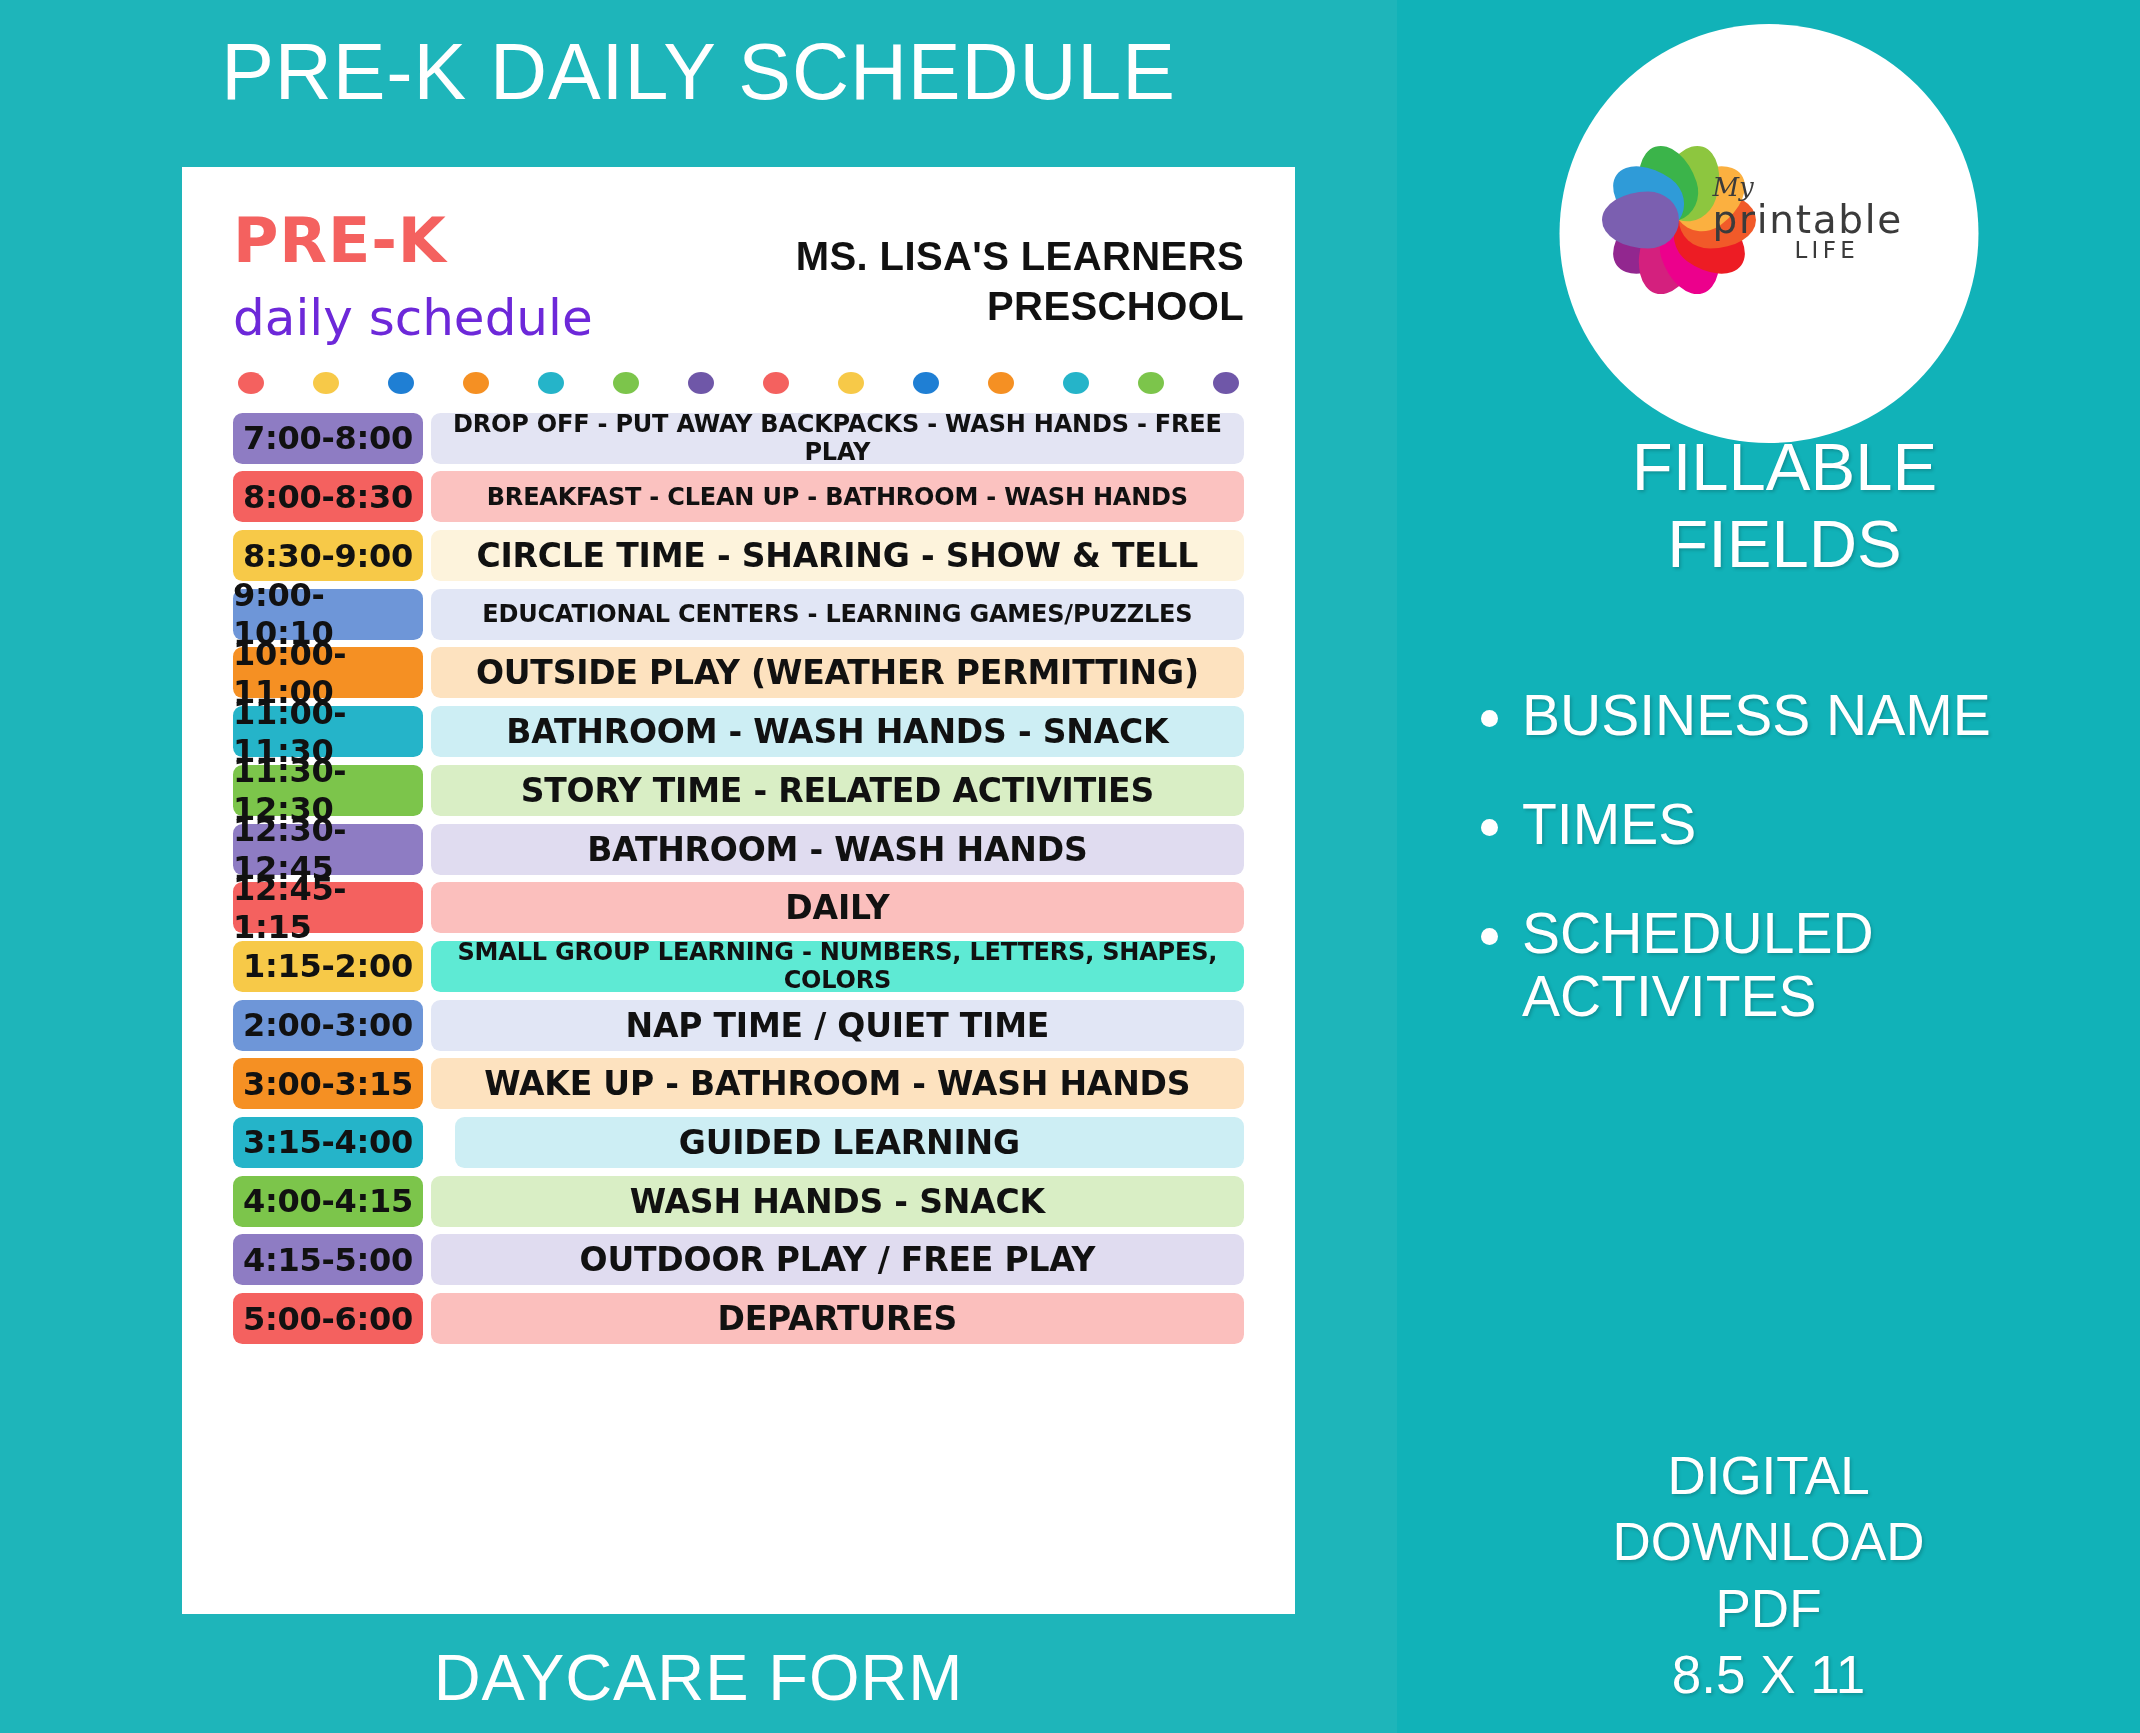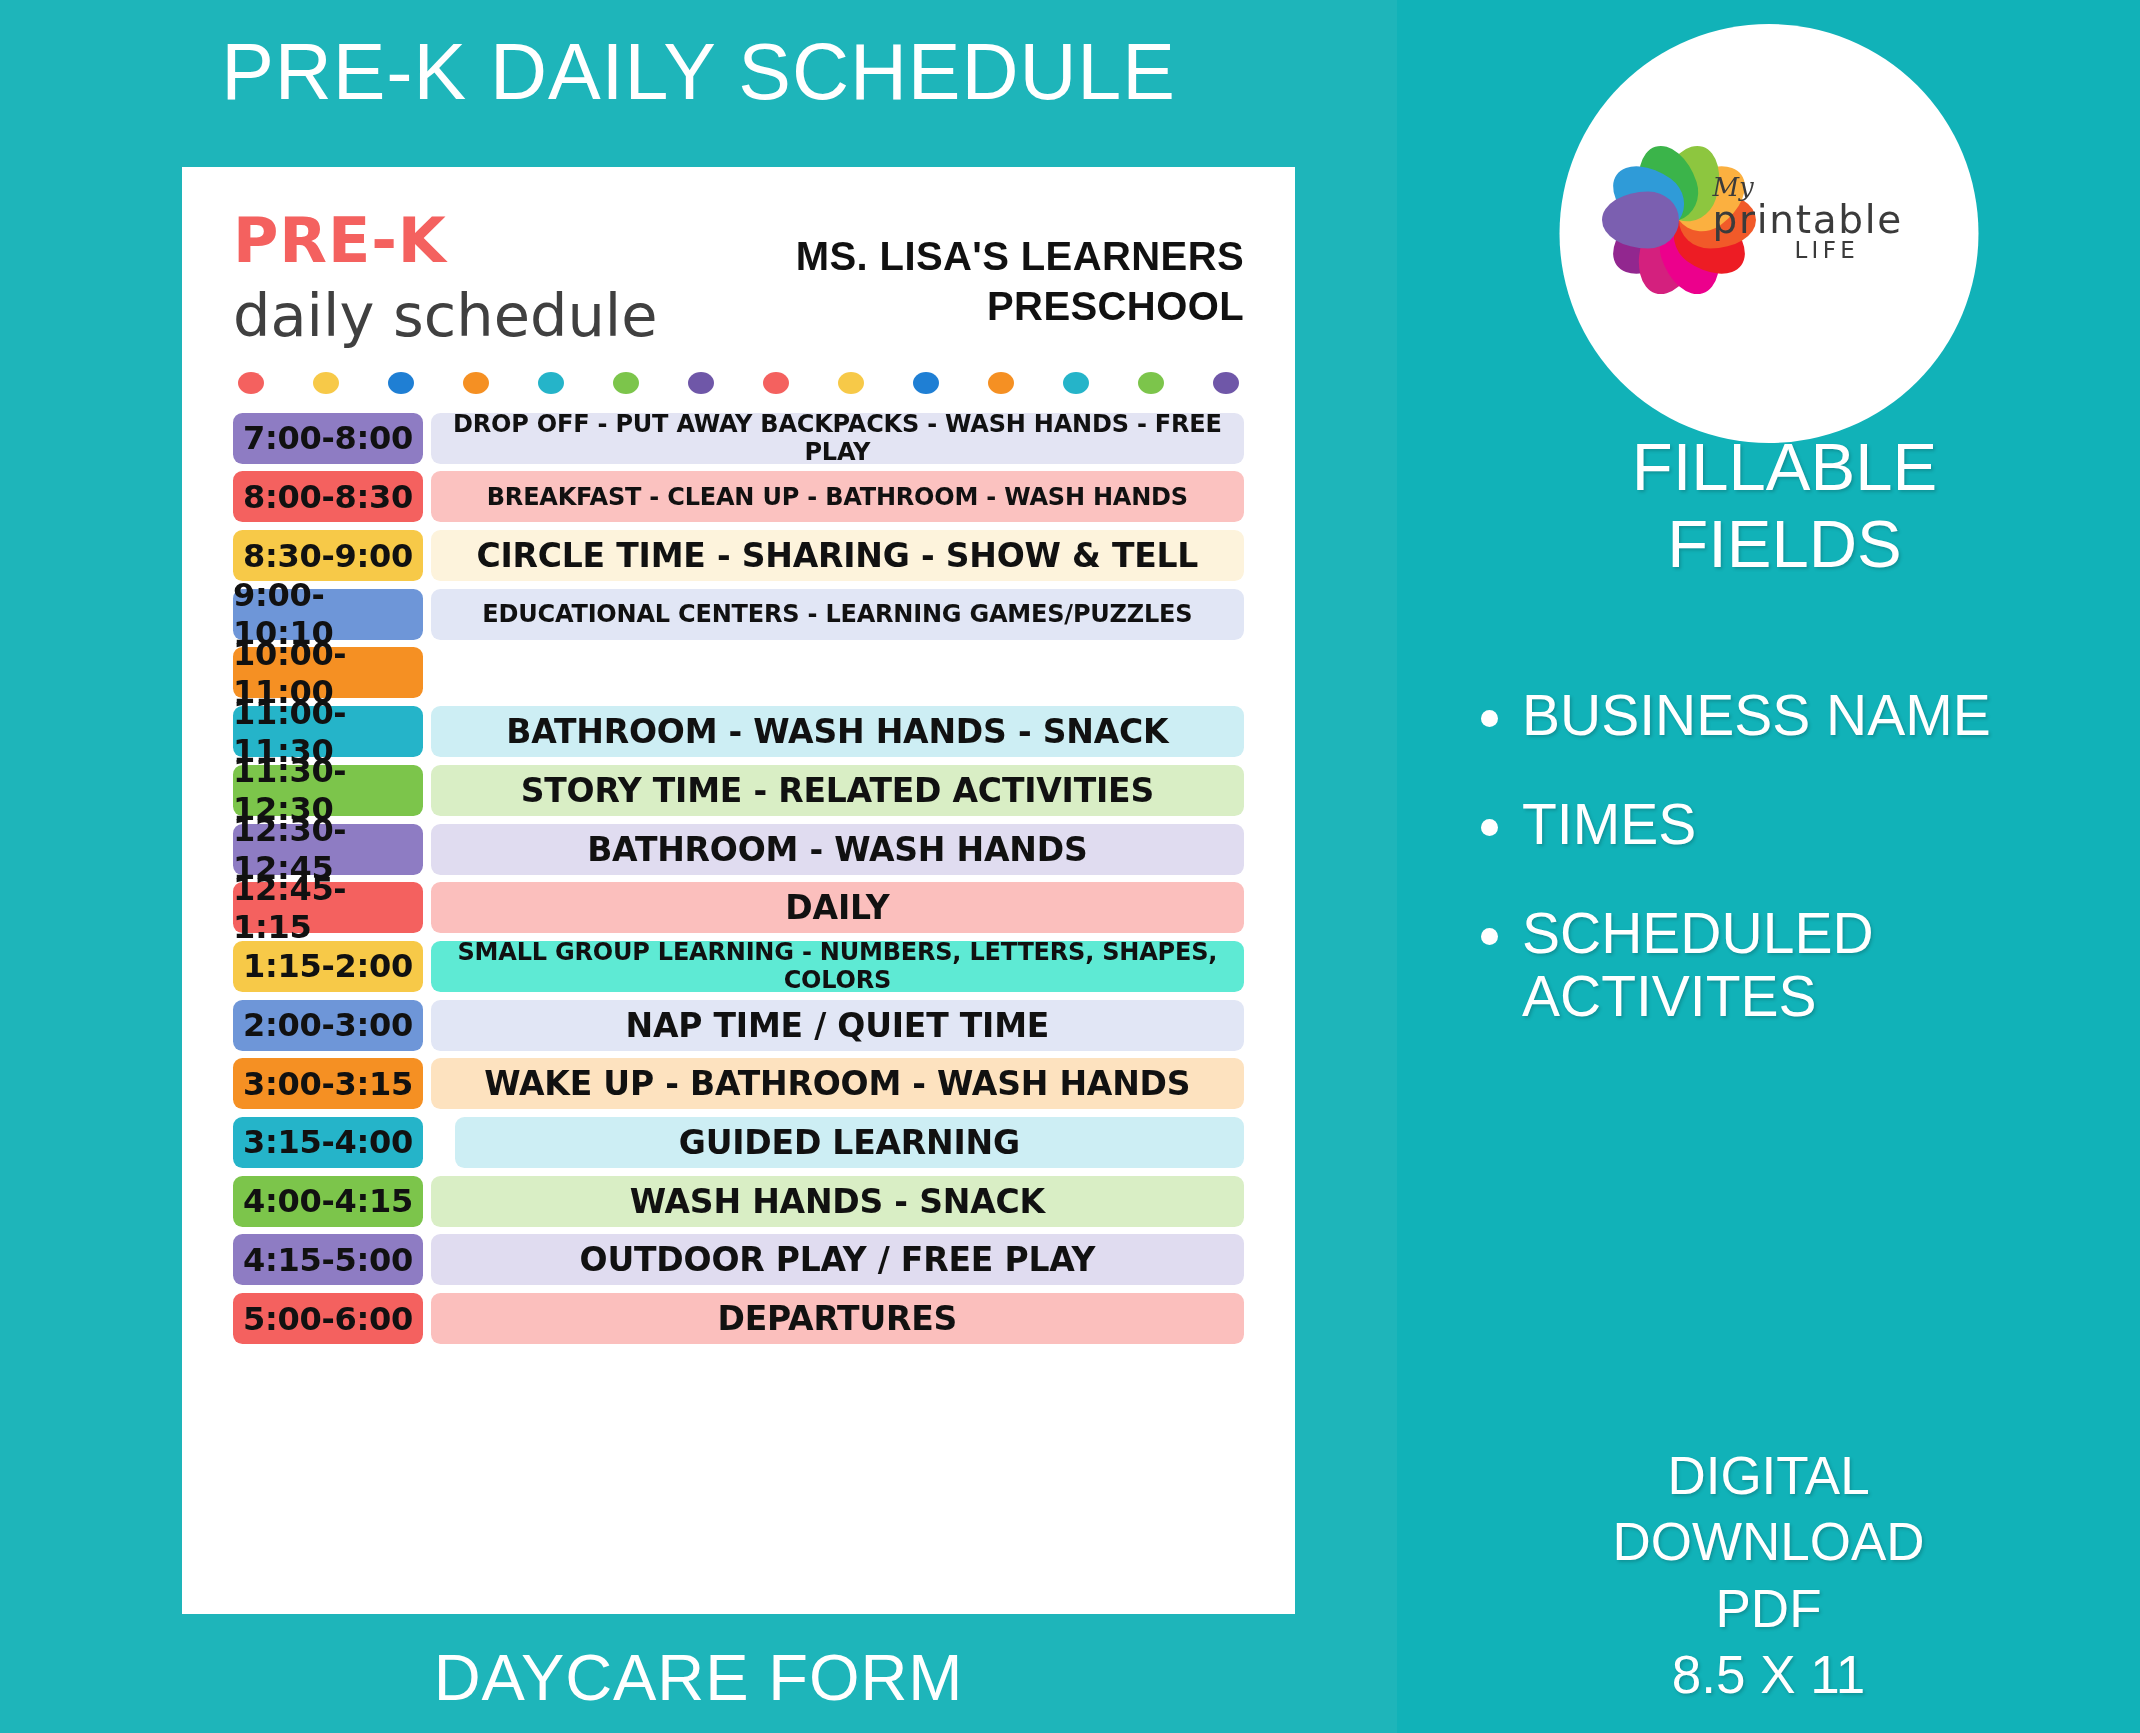--- a/index.html
+++ b/index.html
@@ -67,24 +67,24 @@
   }
   .brand-prek {
     color: #f4615f;
     font-size: 62px;
     font-weight: bold;
     letter-spacing: 0.9px;
     line-height: 0.95;
     font-family: "DejaVu Sans", sans-serif;
   }
   .brand-sub {
-    color: #404040;
-    font-size: 59px;
+    color: #6d28d9;
+    font-size: 50px;
     line-height: 1.05;
-    margin-top: 14px;
+    margin-top: 21px;
     font-family: "DejaVu Sans", sans-serif;
   }
   .school-name {
     text-align: right;
     color: #111111;
     font-size: 40px;
     font-weight: bold;
     line-height: 1.25;
     letter-spacing: 0.4px;
     padding-top: 19px;
@@ -285,20 +285,21 @@
           <div class="row">
             <div class="time-cell" style="background: rgb(247, 201, 72);">8:30-9:00</div>
             <div class="act-cell" style="background: rgb(253, 243, 220);">CIRCLE TIME - SHARING - SHOW &amp; TELL</div>
           </div>
           <div class="row">
             <div class="time-cell" style="background: rgb(110, 150, 216);">9:00-10:10</div>
             <div class="act-cell small" style="background: rgb(225, 230, 245);">EDUCATIONAL CENTERS - LEARNING GAMES/PUZZLES</div>
           </div>
           <div class="row">
             <div class="time-cell" style="background: rgb(245, 144, 35);">10:00-11:00</div>
+            <div class="act-cell" style="background: rgb(253, 226, 191);">OUTSIDE PLAY (WEATHER PERMITTING)</div>
           </div>
           <div class="row">
             <div class="time-cell" style="background: rgb(37, 180, 201);">11:00-11:30</div>
             <div class="act-cell" style="background: rgb(205, 238, 244);">BATHROOM - WASH HANDS - SNACK</div>
           </div>
           <div class="row">
             <div class="time-cell" style="background: rgb(124, 197, 75);">11:30-12:30</div>
             <div class="act-cell" style="background: rgb(217, 238, 197);">STORY TIME - RELATED ACTIVITIES</div>
           </div>
           <div class="row">

